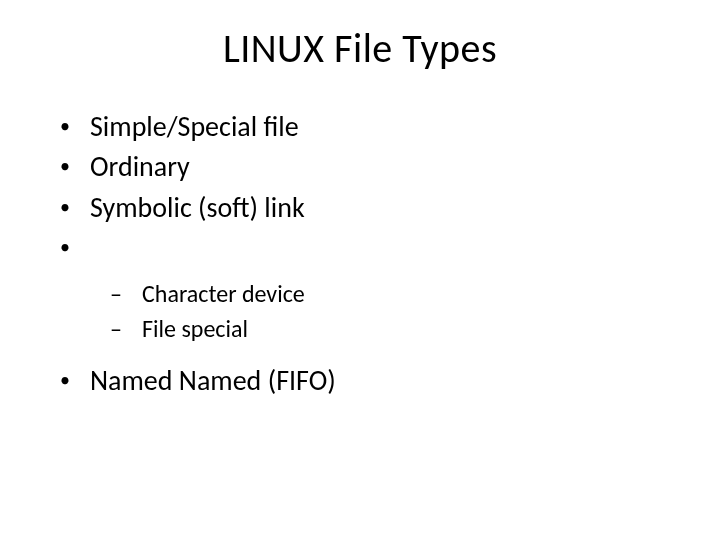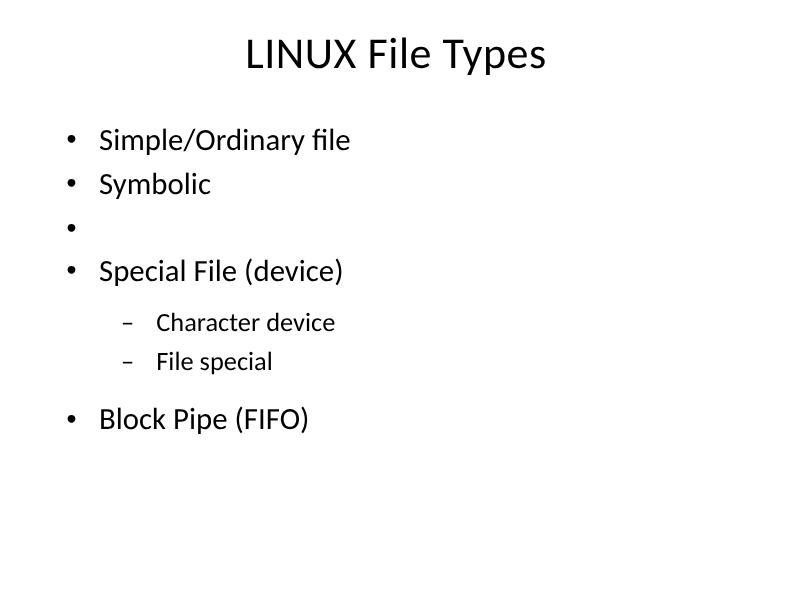--- a/index.html
+++ b/index.html
@@ -63,45 +63,45 @@
   </style>
 </head>
 <body>
 
 <div class="slide">
   <h1 class="title">LINUX File Types</h1>
 
   <ul class="level1">
     <li>
       <span class="bullet">•</span>
-      <span>Simple/Ordinary file</span>
+      <span>Simple/Special file</span>
     </li>
     <li>
       <span class="bullet">•</span>
-      <span>Symbolic</span>
+      <span>Ordinary</span>
     </li>
     <li>
       <span class="bullet">•</span>
+      <span>Symbolic (soft) link</span>
     </li>
     <li>
       <span class="bullet">•</span>
-      <span>Special File (device)</span>
     </li>
   </ul>
 
   <ul class="level2">
     <li>
       <span class="dash">–</span>
       <span>Character device</span>
     </li>
     <li>
       <span class="dash">–</span>
       <span>File special</span>
     </li>
   </ul>
 
   <ul class="level1">
     <li>
       <span class="bullet">•</span>
-      <span>Block Pipe (FIFO)</span>
+      <span>Named Named (FIFO)</span>
     </li>
   </ul>
 </div>
 
 </body></html>

